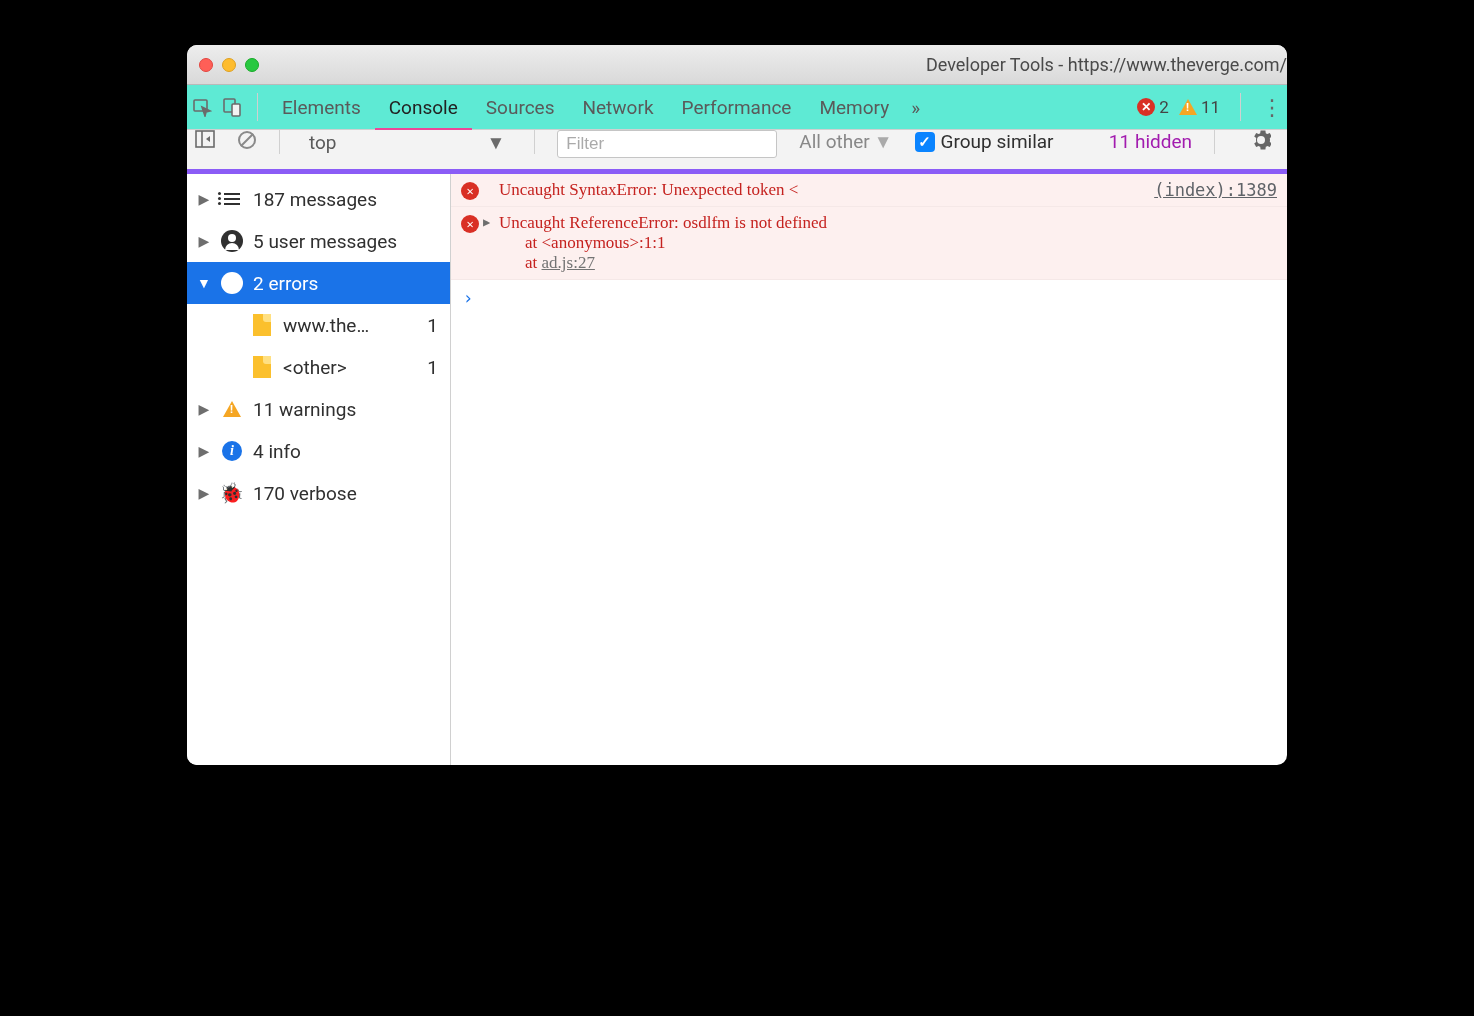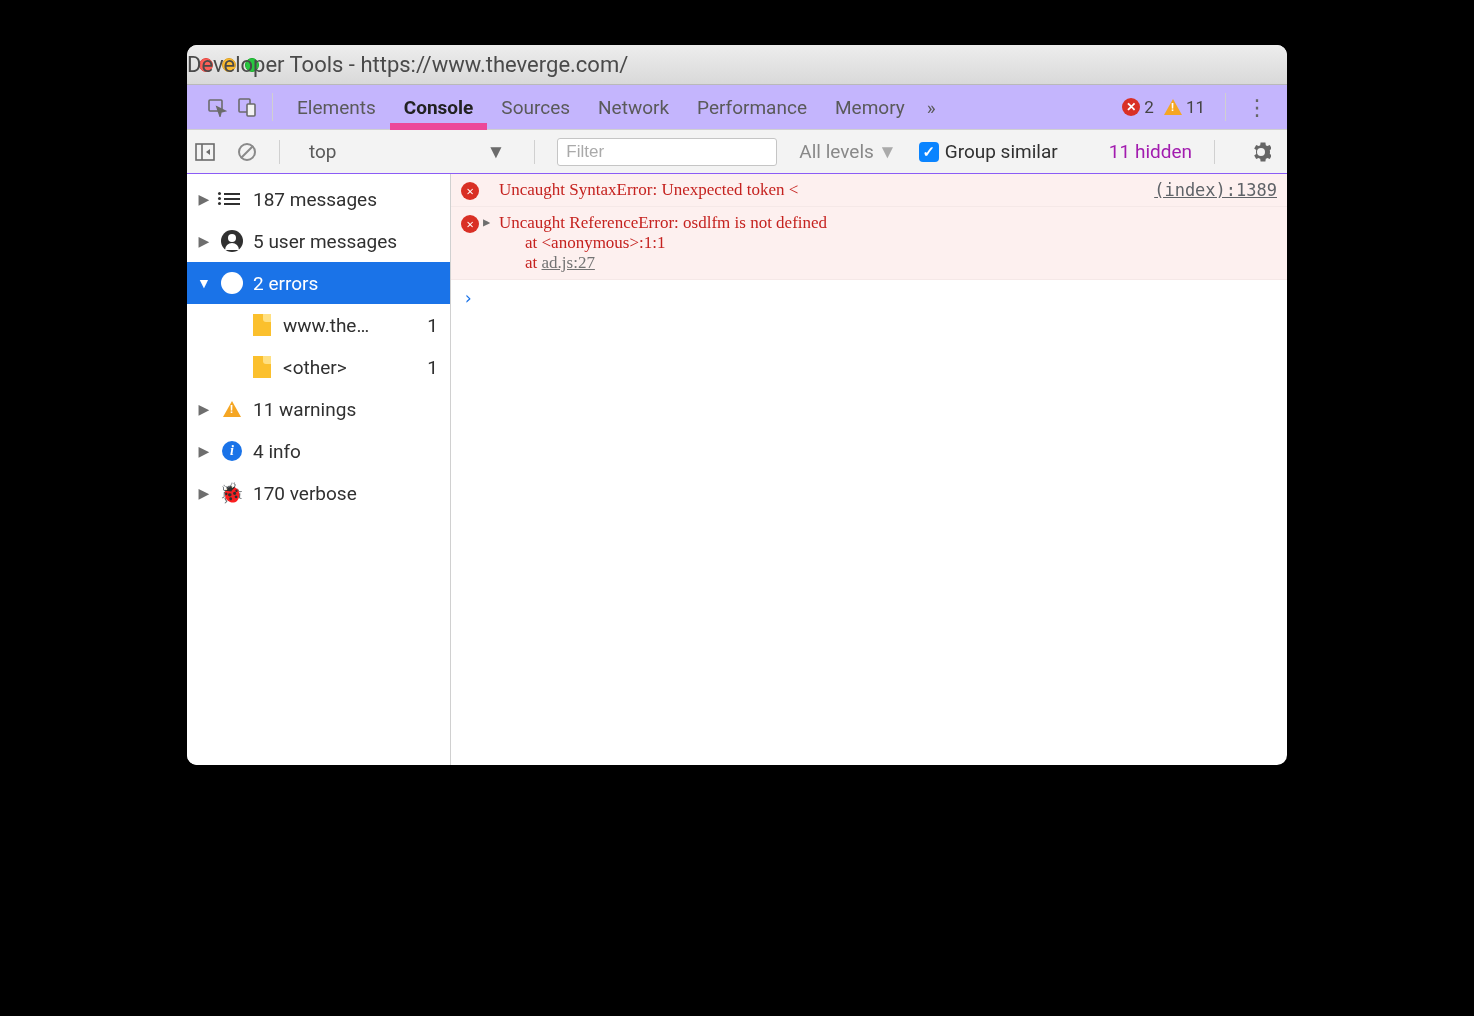--- a/index.html
+++ b/index.html
@@ -22,42 +22,42 @@
     height:40px; background:linear-gradient(#ededed,#d9d9d9);
     border-bottom:1px solid #b9b9b9;
     display:flex; align-items:center; position:relative;
     padding:0 12px; gap:10px;
   }
   .traffic { display:flex; gap:9px; }
   .traffic .dot { width:14px; height:14px; border-radius:50%; }
   .red { background:#ff5f57; border:1px solid #e24640;}
   .yellow { background:#febc2e; border:1px solid #dea123;}
   .green { background:#28c840; border:1px solid #1aab29;}
-  .title { position:absolute; left:0; right:0; text-align:left; color:#4a4a4a; font-size:22px;}
+  .title { position:absolute; left:0; right:0; text-align:right; color:#4a4a4a; font-size:18px;}
   
   .tabs {
-    height:45px; background:#c4b5fd; border-bottom:1px solid #d0d0d0;
-    display:flex; align-items:center; padding:0 15px; color:#5a5a5a;
+    height:45px; background:#5eead4; border-bottom:1px solid #d0d0d0;
+    display:flex; align-items:center; padding:0 0; color:#5a5a5a;
   }
   .tabs .tool-icn { width:30px; display:flex; justify-content:center; color:#6b6b6b;}
   .tabs .vdiv { width:1px; height:28px; background:#d0d0d0; margin:0 10px; }
   .tabs .tab { padding:0 14px; height:45px; line-height:45px; cursor:default;}
-  .tabs .tab.active { color:#222; border-bottom:7px solid #ec4899; font-weight:700;}
+  .tabs .tab.active { color:#222; border-bottom:2px solid #ec4899; font-weight:400;}
   .tabs .right { margin-left:auto; display:flex; align-items:center; gap:10px; padding-right:6px;}
   .badge-err, .badge-warn { display:flex; align-items:center; gap:4px; font-size:17px; color:#444;}
   .circle-x { width:18px; height:18px; border-radius:50%; background:#d93025; color:#fff; font-size:12px; display:flex; align-items:center; justify-content:center; font-weight:bold;}
   .warn-tri {
     width:0;height:0;border-left:9px solid transparent;border-right:9px solid transparent;border-bottom:16px solid #f5a623; position:relative;
   }
   .warn-tri::after{content:"!"; position:absolute; left:-2px; top:2px; font-size:11px; color:#fff; font-weight:bold;}
   .dots3 { width:20px; text-align:center; color:#666; font-size:22px; letter-spacing:0;}
   
   .filterbar {
-    height:44px; border-bottom:1px solid #8b5cf6; background:#f3f3f3;
-    display:flex; align-items:center; padding:0 8px; gap:22px; color:#5a5a5a;
+    height:44px; border-bottom:5px solid #8b5cf6; background:#f3f3f3;
+    display:flex; align-items:flex-start; padding:0 8px; gap:22px; color:#5a5a5a;
   }
   .filterbar .ib { color:#6b6b6b; }
   .context { display:flex; align-items:center; border:1px solid transparent; padding:0 6px; }
   .context .tri { margin-left:150px; color:#6b6b6b;}
   .filter-input {
     width:220px; height:28px; border:1px solid #c5c5c5; border-radius:3px;
     padding:0 8px; font-size:17px; color:#333; background:#fff;
   }
   .filter-input::placeholder { color:#aaa; }
   .levels { display:flex; align-items:center; color:#888;}
@@ -174,21 +174,21 @@
         </svg>
     </div>
     <div class="vdiv" style="width:1px;height:24px;background:#d0d0d0;"></div>
     <div class="context">
       <span>top</span>
       <span class="tri">▼</span>
     </div>
     <div class="vdiv" style="width:1px;height:24px;background:#d0d0d0;"></div>
     <input class="filter-input" placeholder="Filter" style="">
     <div class="levels">
-      <span>All levels</span>
+      <span>All other</span>
       <span class="tri">▼</span>
     </div>
     <div style="display:flex;align-items:center;color:#303030;">
       <span class="chk">✓</span>
       <span>Group similar</span>
     </div>
     <div class="hidden-label">11 hidden</div>
     <div class="vdiv" style="width:1px;height:24px;background:#d0d0d0;"></div>
     <div class="gear">
       <svg width="20" height="20" viewBox="0 0 20 20" fill="#666">

